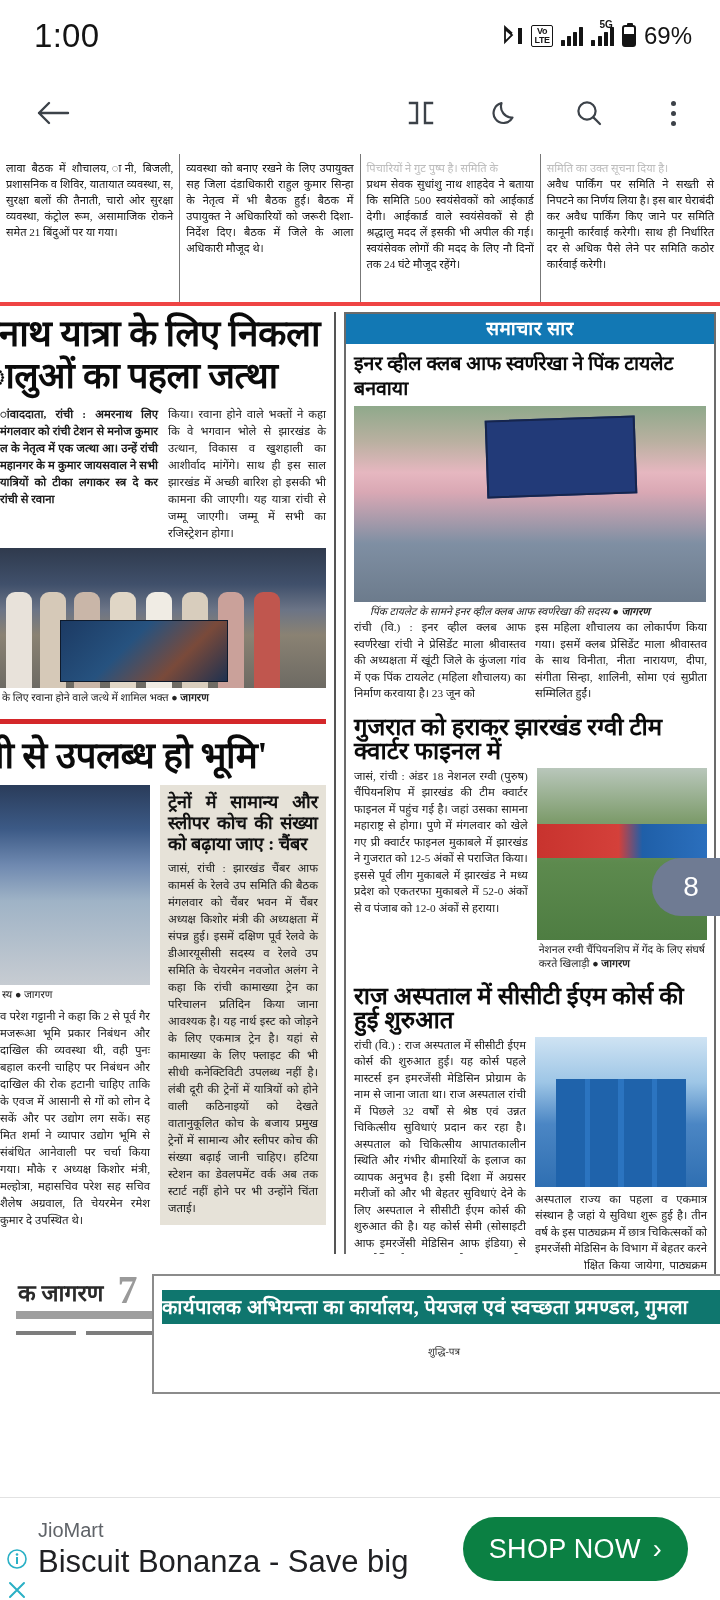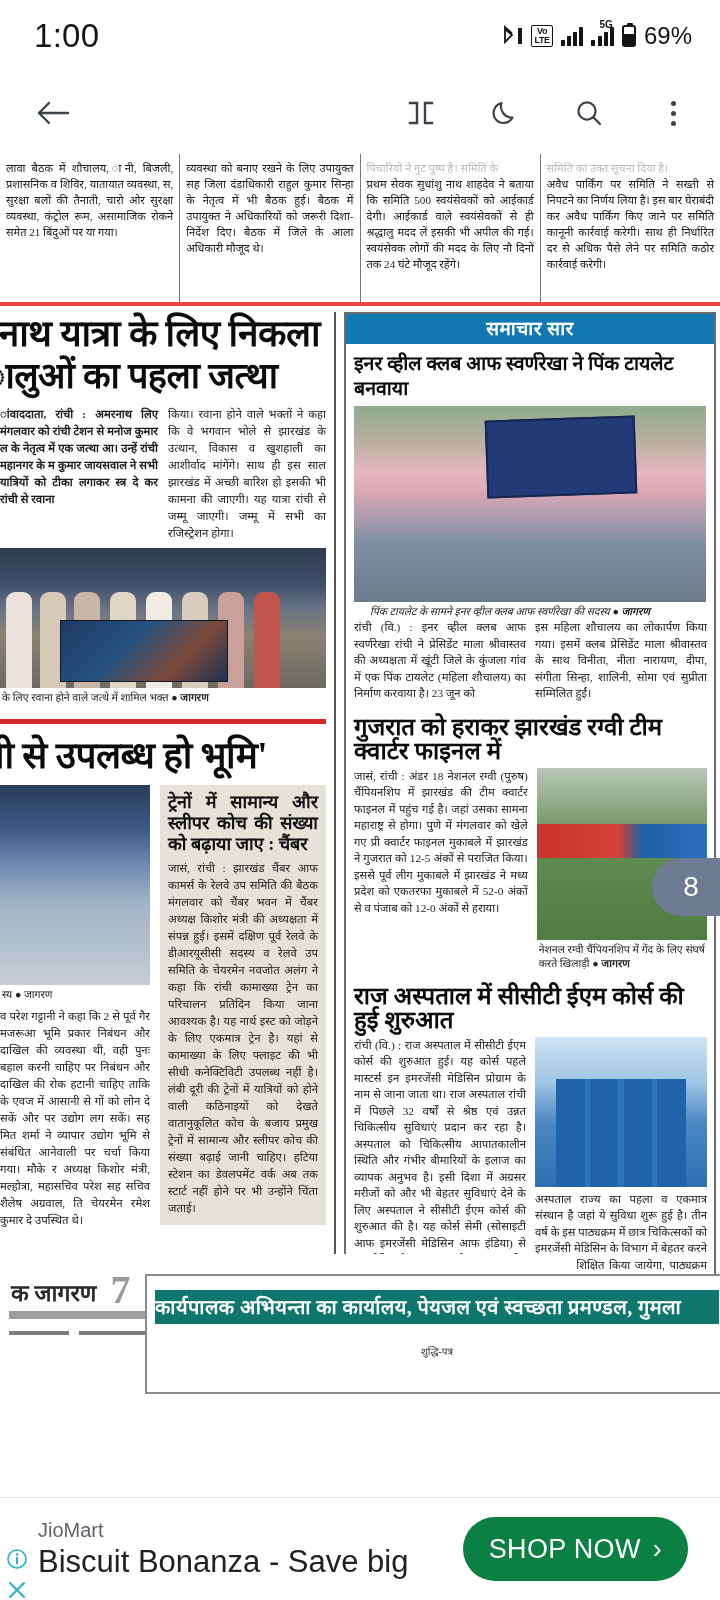--- a/index.html
+++ b/index.html
@@ -152,21 +152,21 @@
 
   
   .pagebadge {
     position: absolute; right: 0; top: 704px; width: 68px; height: 58px;
     background: #6f7b93; border-radius: 29px 0 0 29px;
     color: #fff; font-size: 28px; display: flex; align-items: center;
     justify-content: center; padding-left: 10px;
   }
 
   
-  .bottomstrip { position: absolute; left: 9px; top: 1100px; width: 568px; height: 243px; background:#fff; }
+  .bottomstrip { position: absolute; left: 16px; top: 1100px; width: 568px; height: 243px; background:#fff; }
   .masthead {
     position: absolute; left: 0; top: 18px; width: 300px;
     font-family: "Liberation Serif", serif;
   }
   .masthead .mh-row { display: flex; align-items: flex-end; gap: 14px; padding-left: 2px; }
   .masthead .mh-name { font-size: 23px; font-weight: bold; color: #2a2a2a; }
   .masthead .mh-num { font-size: 40px; font-weight: bold; color: #9a9a9a; line-height: 36px; }
   .masthead .mh-rule { height: 8px; background: #9e9e9e; margin-top: 3px; width: 248px; }
   .masthead .mh-sub { margin-top: 12px; display:flex; gap: 10px; align-items:center;}
   .masthead .mh-sub .b1 { width: 60px; height: 4px; background:#7d7d7d; }

